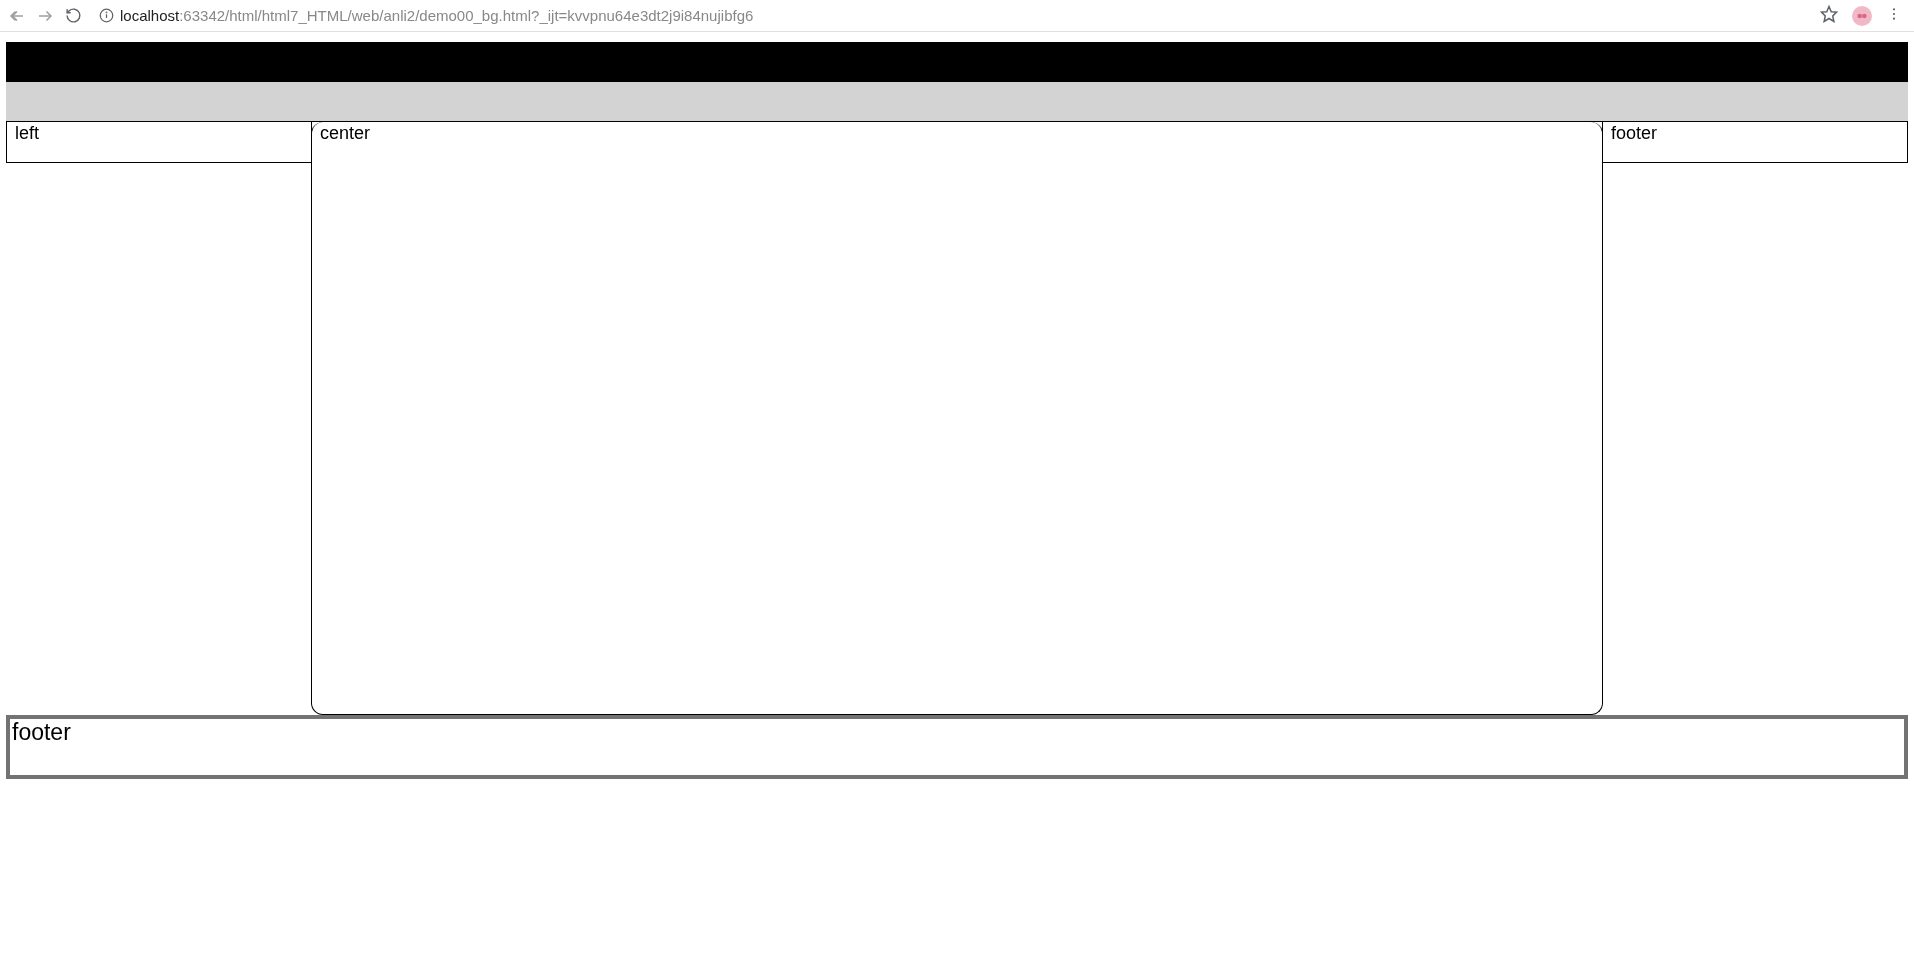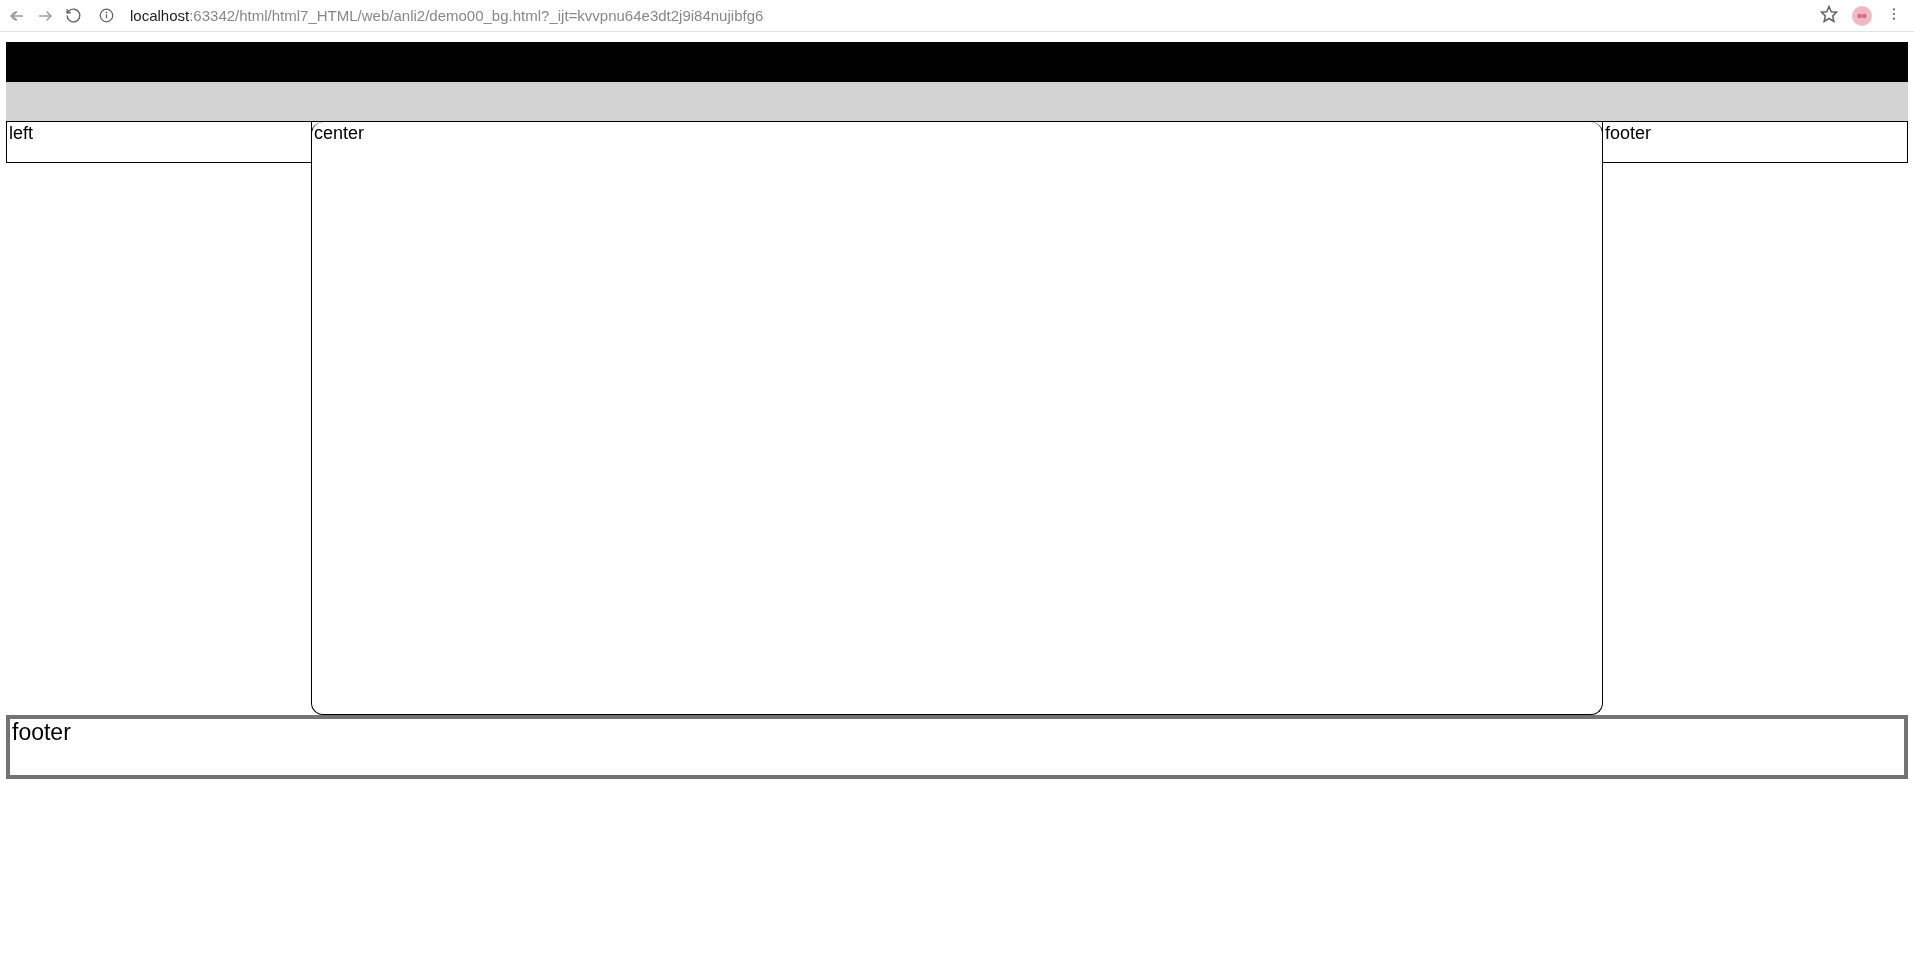--- a/index.html
+++ b/index.html
@@ -36,21 +36,21 @@
       color: #9e9e9e;
       cursor: pointer;
     }
     .nav-btn.active {
       color: #5f6368;
     }
     .address-bar {
       flex: 1;
       display: flex;
       align-items: center;
-      gap: 16px;
+      gap: 6px;
       padding: 0 4px;
     }
     .info-icon {
       width: 16px;
       height: 16px;
       display: flex;
       align-items: center;
       justify-content: center;
       color: #5f6368;
       flex-shrink: 0;
@@ -108,21 +108,21 @@
 
     .columns {
       display: flex;
       width: 100%;
       gap: 0;
     }
     .col {
       border: 1px solid #000;
       font-size: 18px;
       line-height: 1.3;
-      padding: 0 2px;
+      padding: 0 8px;
       background: #fff;
     }
     .col-left {
       width: 306px;
       height: 41px;
       border-top: none;
     }
     .col-center {
       flex: 1;
       height: 593px;

